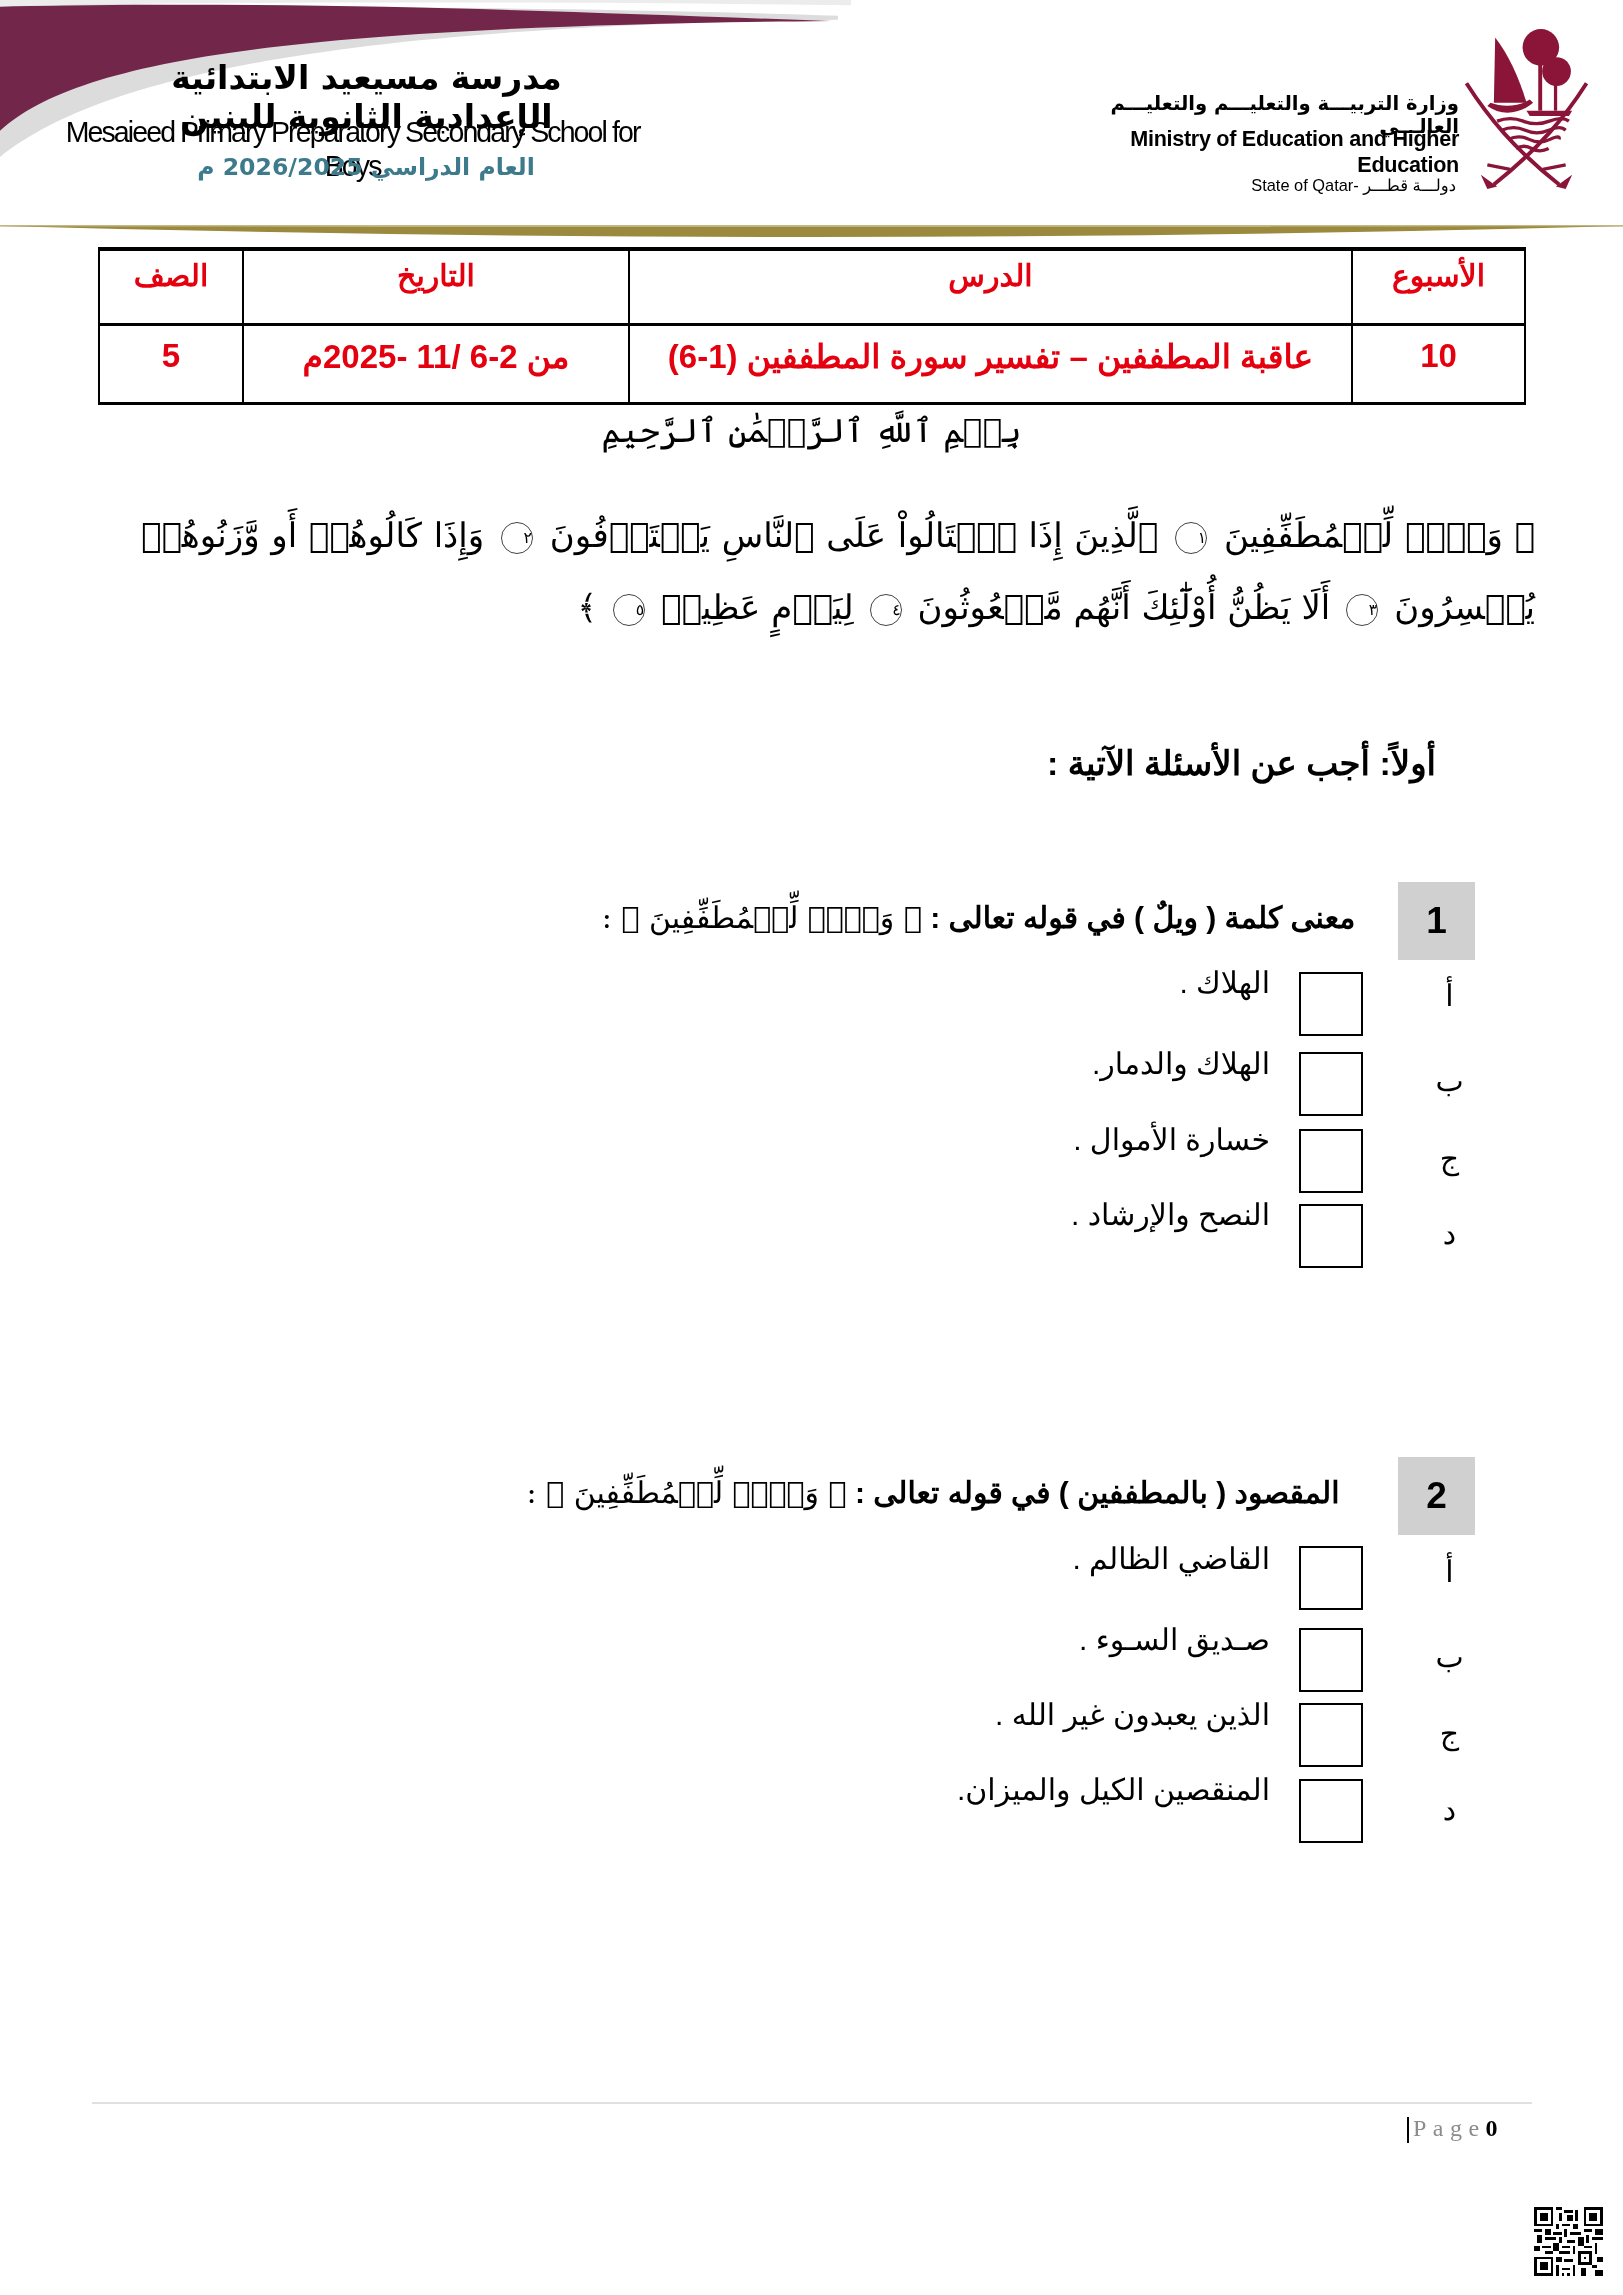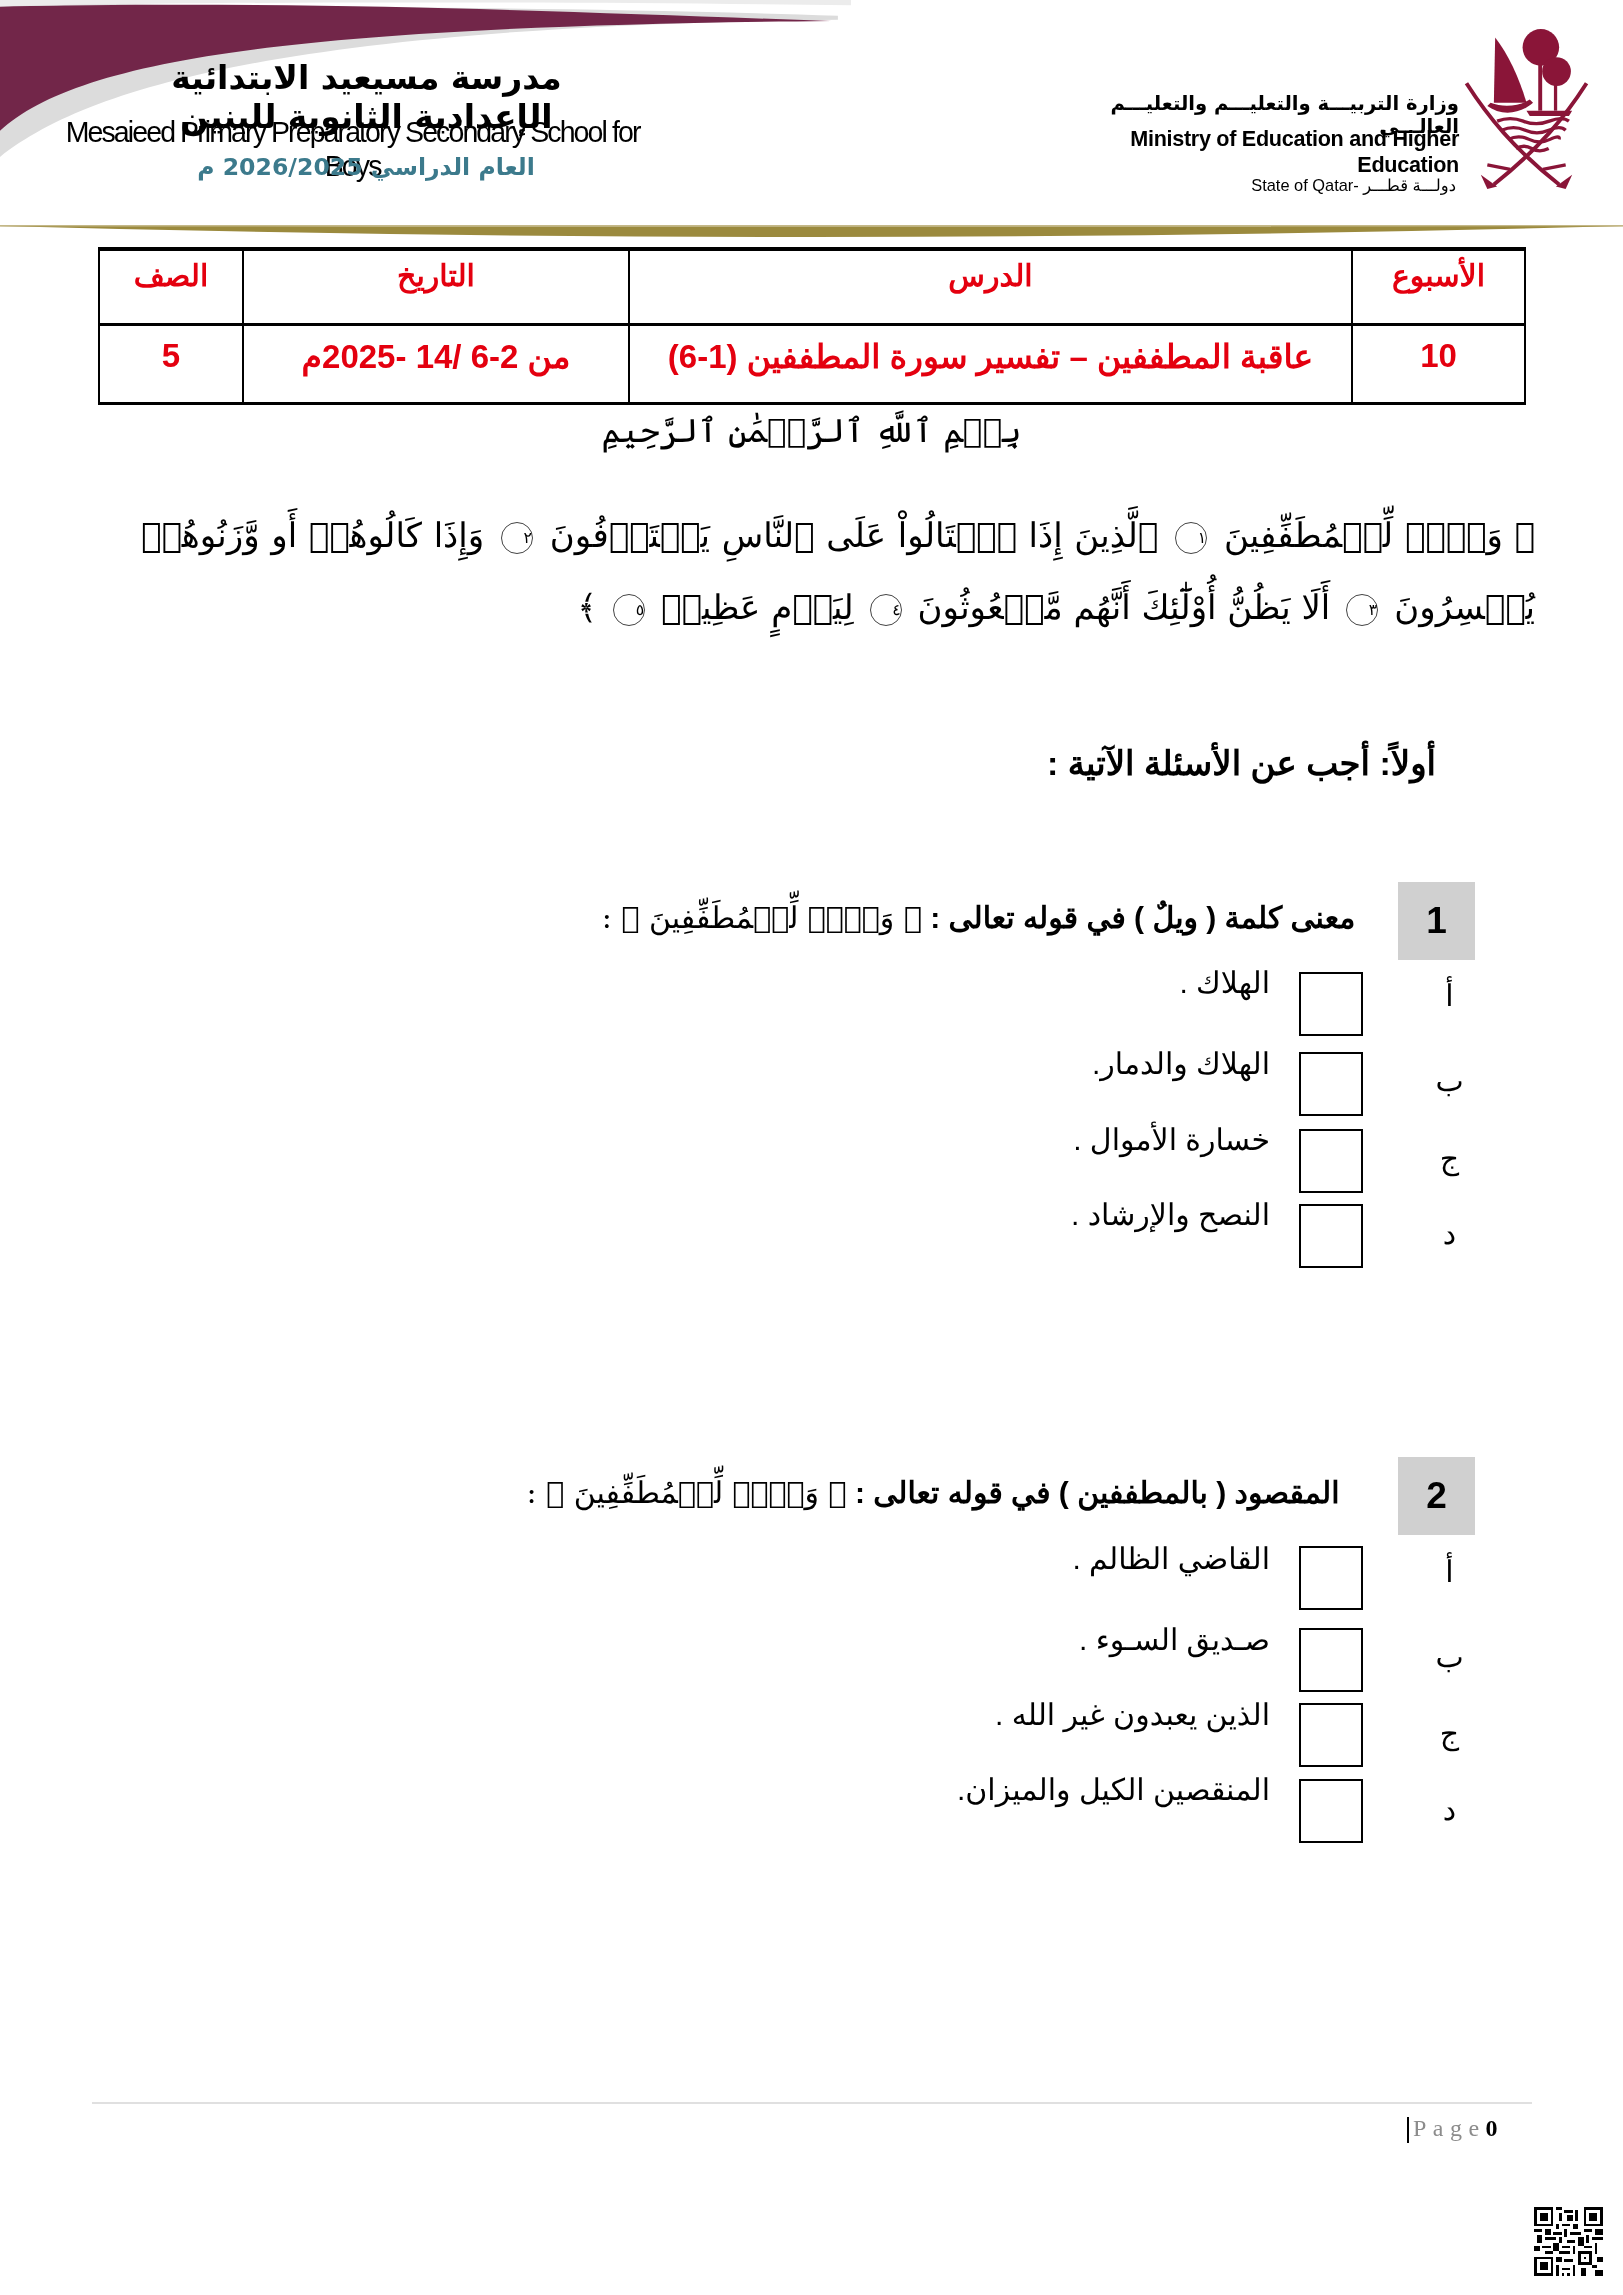--- a/index.html
+++ b/index.html
@@ -119,21 +119,21 @@
   <tbody>
       <tr class="head">
     <td>الأسبوع</td>
     <td>الدرس</td>
     <td>التاريخ</td>
     <td>الصف</td>
   </tr>
   <tr class="body">
     <td>10</td>
     <td>عاقبة المطففين – تفسير سورة المطففين (1-6)</td>
-    <td>من 2-6 /14 -2025م</td>
+    <td>من 2-6 /11 -2025م</td>
     <td>5</td>
   </tr>
 </tbody>
   </table>
 
 <div class="abs basmala">بِسۡمِ ٱللَّهِ ٱلرَّحۡمَٰنِ ٱلرَّحِيمِ</div>
 
 <div class="abs verses">
   <span>﴿</span>
   <span>وَيۡلٞ لِّلۡمُطَفِّفِينَ</span>

